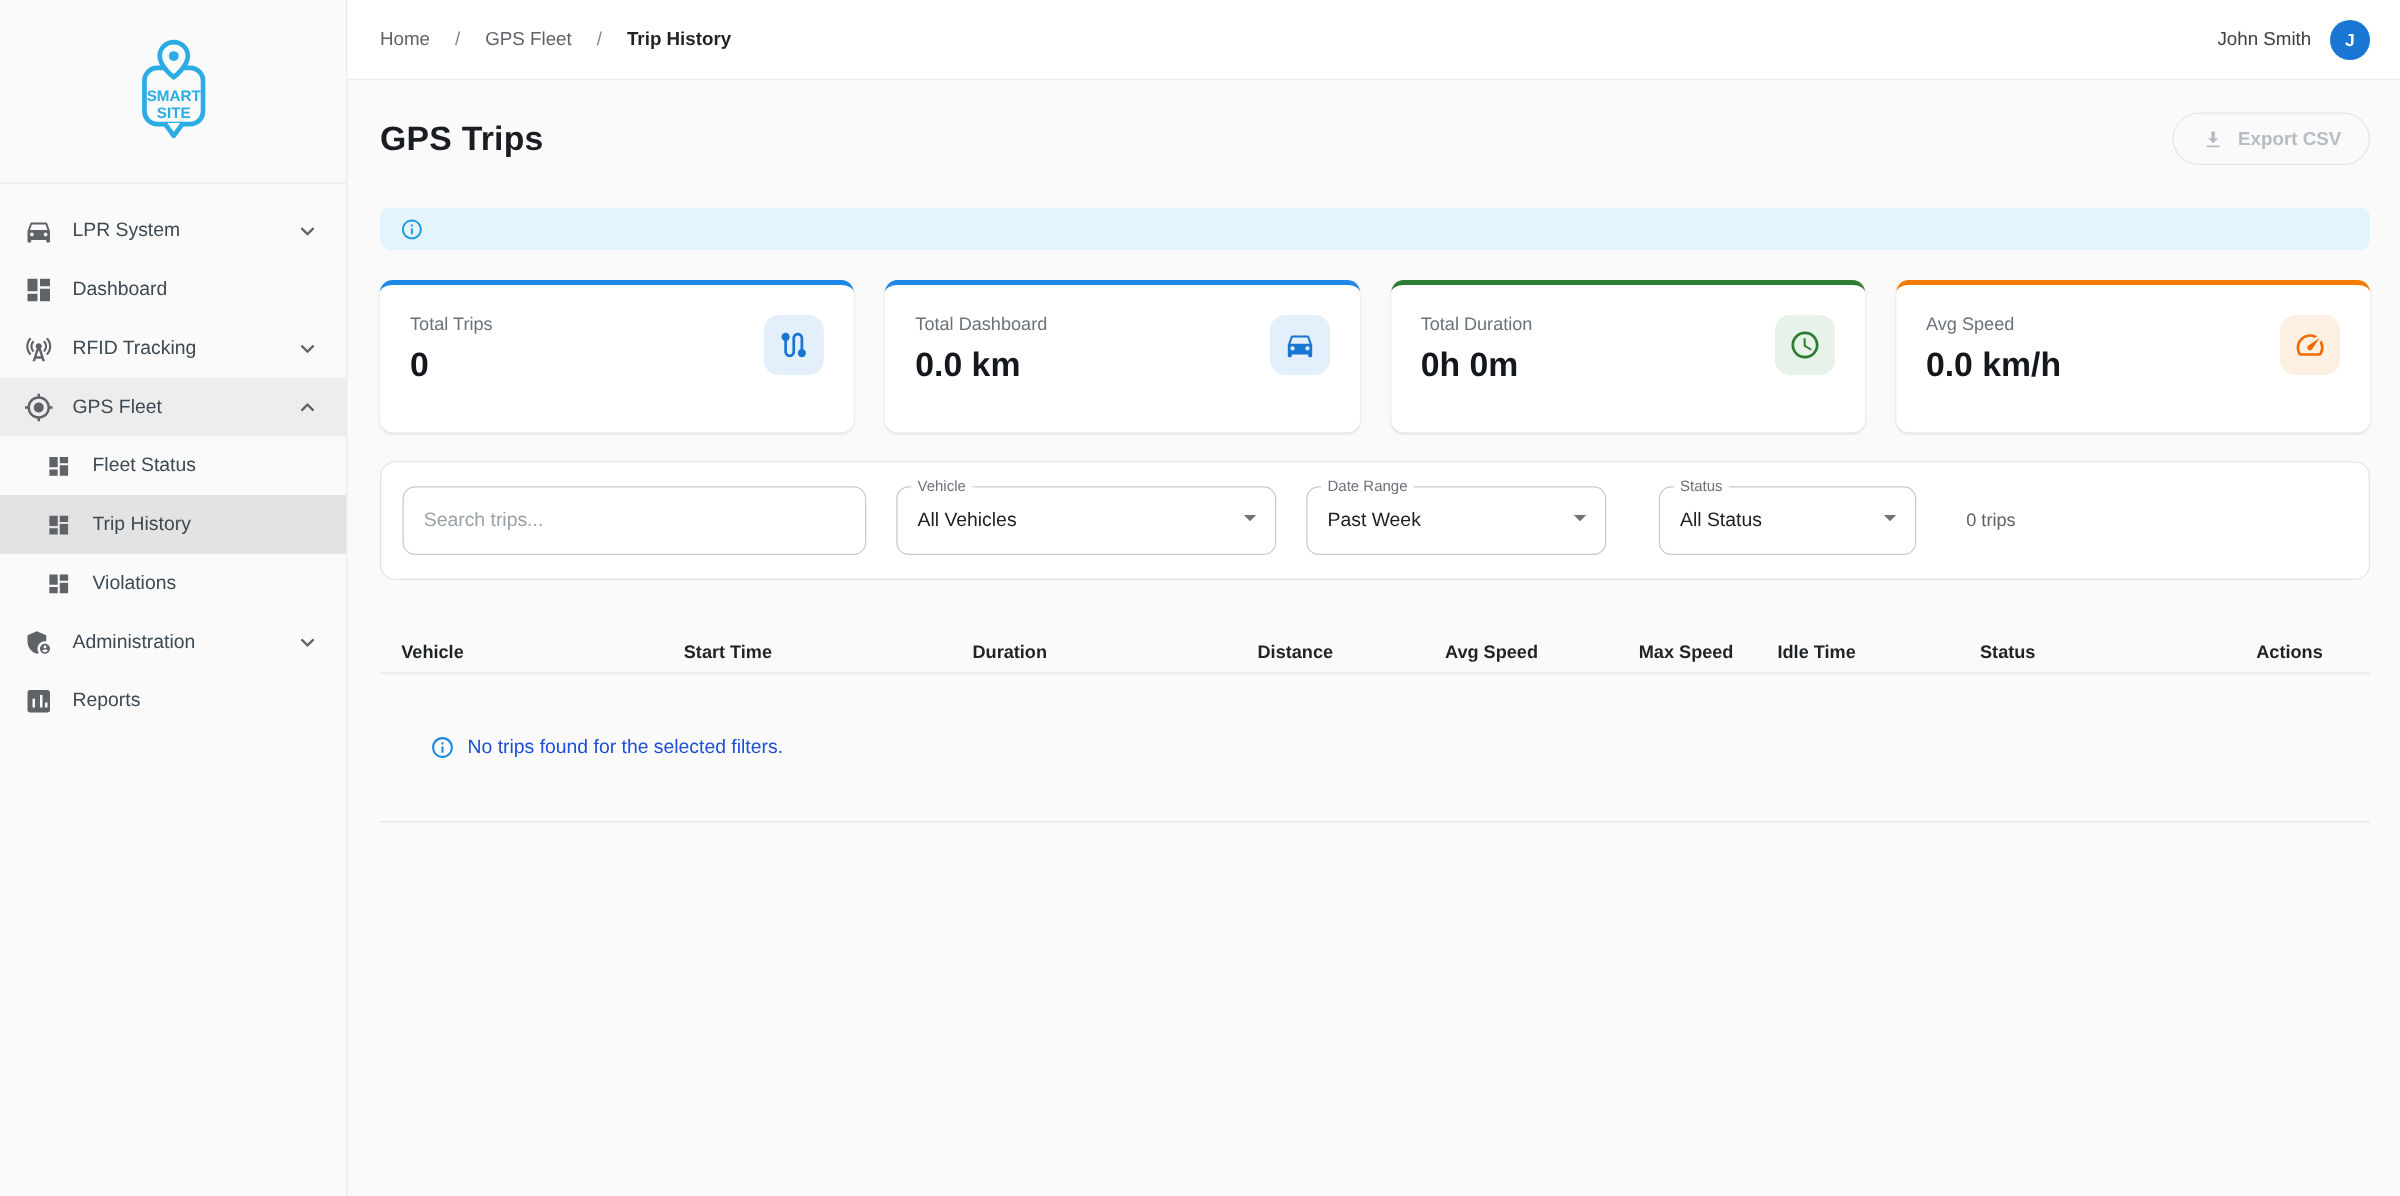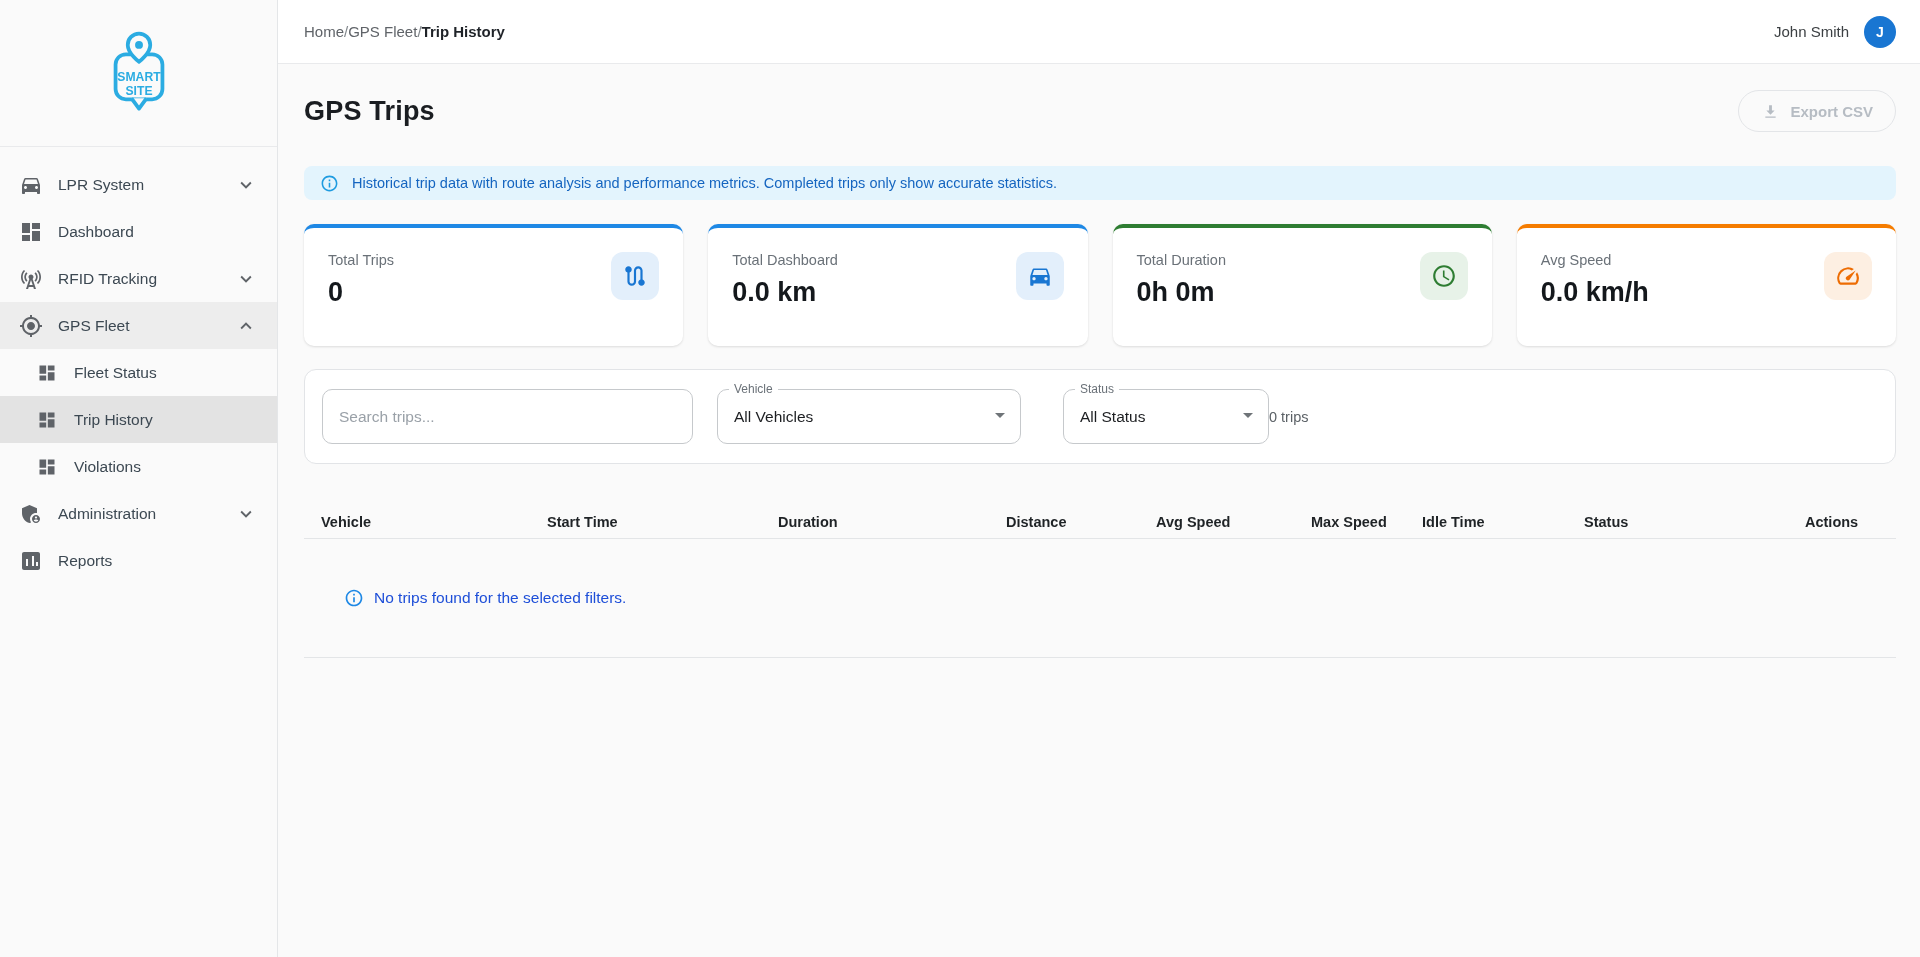--- a/index.html
+++ b/index.html
@@ -18,21 +18,21 @@
   .chev svg { width:22px; height:22px; fill:#5f6368; }
   .nav-item.active { background:#ededed; }
   .subnav-item { height:47px; display:flex; align-items:center; padding-left:37px; font-size:15.5px; color:#3c4852; cursor:pointer; }
   .subnav-item .ni-icon { width:20px; height:20px; margin-right:17px; flex:0 0 20px; }
   .subnav-item .ni-icon svg { width:20px; height:20px; fill:#5f6368; }
   .subnav-item.active { background:#e3e3e3; }
 
   
   .main { flex:1; display:flex; flex-direction:column; background:#fafafa; }
   .topbar { height:64px; background:#fff; border-bottom:1px solid #e9eaec; display:flex; align-items:center; justify-content:space-between; padding:0 24px 0 26px; }
-  .breadcrumb { display:flex; align-items:center; gap:0; font-size:15px; color:#5f6368;justify-content:space-between; }
+  .breadcrumb { display:flex; align-items:center; gap:20px; font-size:15px; color:#5f6368;justify-content:space-between; }
   .breadcrumb .link { cursor:pointer; }
   .breadcrumb .sep { color:#80868b; }
   .breadcrumb .current { color:#1f2328; font-weight:700; }
   .user { display:flex; align-items:center; gap:15px; }
   .user-name { font-size:15px; color:#3c4043; }
   .avatar { width:32px; height:32px; border-radius:50%; background:#1976d2; color:#fff; display:flex; align-items:center; justify-content:center; font-size:14px; font-weight:700; cursor:pointer; }
 
   .content { padding:26px 24px 0 26px; }
   .title-row { display:flex; justify-content:space-between; align-items:center; height:42px; margin-bottom:34px; }
   .page-title { font-size:27px; font-weight:700; color:#1a1d21; letter-spacing:.2px; }
@@ -57,21 +57,21 @@
   .filter-card { background:#fff; border:1px solid #e2e4e7; border-radius:12px; height:95px; display:flex; align-items:center; padding:0 20px 0 17px; margin-bottom:42px; }
   .search-input { width:371px; height:55px; border:1px solid #c6c9cc; border-radius:10px; padding:0 16px; font-size:15.5px; color:#1c1e21; background:#fff; outline:none; font-family:"Liberation Sans", sans-serif; }
   .search-input::placeholder { color:#9aa1a8; }
   .mui-select { position:relative; height:55px; border:1px solid #c6c9cc; border-radius:10px; display:flex; align-items:center; justify-content:space-between; padding:0 8px 0 16px; margin-left:24px; cursor:pointer; background:#fff; }
   .sel-vehicle { width:304px; }
   .sel-daterange { width:240px; }
   .sel-status { width:206px; margin-left:42px; }
   .sel-label { position:absolute; top:-8px; left:11px; background:#fff; padding:0 5px; font-size:12px; color:#6a7178; }
   .sel-value { font-size:15.5px; color:#1c1e21; }
   .sel-arrow svg { width:24px; height:24px; fill:#6f7478; }
-  .trips-count { font-size:14.5px; color:#5b6166; }
+  .trips-count { margin-left:40px; font-size:14.5px; color:#5b6166; }
 
   .t-header { display:flex; align-items:center; height:33px; border-bottom:1px solid #e3e5e7; padding-left:17px; font-size:14.5px; font-weight:700; color:#1f2326; }
   .c1{width:226px;} .c2{width:231px;} .c3{width:228px;} .c4{width:150px;} .c5{width:155px;}
   .c6{width:111px;} .c7{width:162px;} .c8{width:221px;} .c9{flex:1;}
   .t-empty { height:119px; border-bottom:1px solid #e3e5e7; display:flex; align-items:center; padding-left:40px; gap:10px; font-size:15.5px; color:#1d4ed8; }
   .t-empty svg { width:20px; height:20px; fill:#1e88e5; }
 </style>
 </head>
 <body>
 
@@ -195,21 +195,20 @@
               <path d="M12 16l-5.2-5.2h3.4V4h3.6v6.8h3.4L12 16zM5.5 18.2h13v1.7h-13z"></path>
             </svg>
           <span>Export CSV</span>
         </button>
       </div>
 
       <div class="info-banner">
         <svg viewBox="0 0 24 24">
             <path d="M11 7h2v2h-2zm0 4h2v6h-2zm1-9C6.48 2 2 6.48 2 12s4.48 10 10 10 10-4.48 10-10S17.52 2 12 2zm0 18c-4.41 0-8-3.59-8-8s3.59-8 8-8 8 3.59 8 8-3.59 8-8 8z"></path>
           </svg>
-        <span>Historical trip data with route analysis and performance metrics. Completed trips only show accurate statistics.</span>
       </div>
 
       <div class="stats-row">
         <div class="stat-card">
           <div>
             <div class="stat-label">Total Trips</div>
             <div class="stat-value">0</div>
           </div>
           <div class="stat-icon ic-blue">
             <svg viewBox="0 0 24 24">
@@ -250,20 +249,27 @@
               </svg>
           </div>
         </div>
       </div>
 
       <div class="filter-card">
         <input class="search-input" type="text" placeholder="Search trips..." style="">
         <div class="mui-select sel-vehicle">
           <span class="sel-label">Vehicle</span>
           <span class="sel-value">All Vehicles</span>
+          <span class="sel-arrow"><svg viewBox="0 0 24 24">
+                <path d="M7 10l5 5 5-5z"></path>
+              </svg></span>
+        </div>
+        <div class="mui-select sel-daterange">
+          <span class="sel-label">Date Range</span>
+          <span class="sel-value">Past Week</span>
           <span class="sel-arrow"><svg viewBox="0 0 24 24">
                 <path d="M7 10l5 5 5-5z"></path>
               </svg></span>
         </div>
         <div class="mui-select sel-status">
           <span class="sel-label">Status</span>
           <span class="sel-value">All Status</span>
           <span class="sel-arrow"><svg viewBox="0 0 24 24">
                 <path d="M7 10l5 5 5-5z"></path>
               </svg></span>

